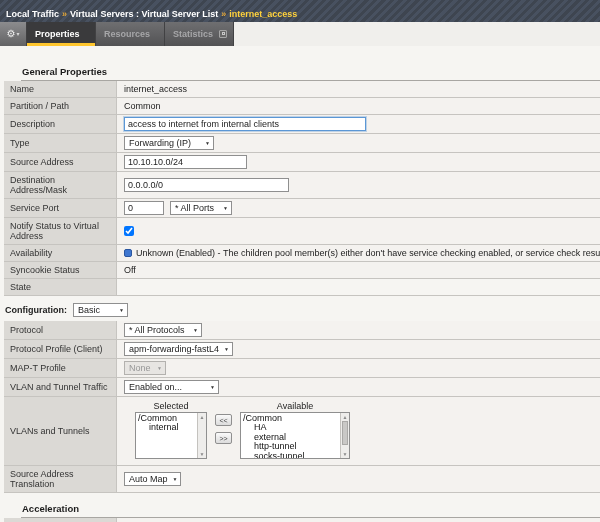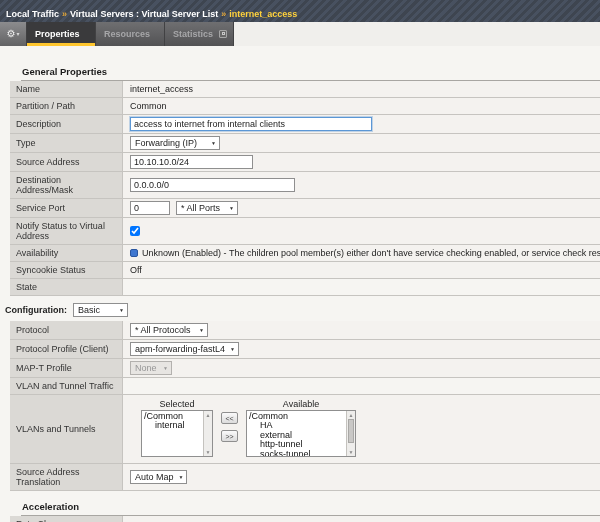--- a/index.html
+++ b/index.html
@@ -43,21 +43,21 @@
     margin-left:auto; margin-right:6px; position:relative; background:#686868; flex:none;
   }
   .popup i { position:absolute; right:1px; top:1px; width:3px; height:3px; border:1px solid #c9c9c9; display:block; }
   
   .content { padding-top:18px; }
   .shead {
     margin-left:21px; padding:2px 0 3px 1px;
     border-bottom:1px solid #a8a6a2;
     font-weight:bold; font-size:9.5px; color:#1c1c1c;
   }
-  .ftable { margin-left:10px; }
+  .ftable { margin-left:4px; }
   .frow { display:flex; align-items:stretch; border-bottom:1px solid #c6c4c0; }
   .fl {
     width:113px; flex:none; background:#dbd9d5; border-right:1px solid #c6c4c0;
     display:flex; align-items:center; padding:3px 4px 3px 6px; color:#333; min-height:16px;
   }
   .fv {
     flex:1; background:#f4f2ef; display:flex; align-items:center;
     padding:2px 0 2px 7px; overflow:hidden; white-space:nowrap; min-height:16px;
   }
   .ftext { color:#1c1c1c; }
@@ -258,20 +258,26 @@
         <div class="fv">
           <span class="sel disabled mw42">
             <span>None</span>
             <span class="sel-caret">▼</span>
           </span>
         </div>
       </div>
 
       <div class="frow">
         <div class="fl">VLAN and Tunnel Traffic</div>
+        <div class="fv">
+          <span class="sel mw95">
+            <span>Enabled on...</span>
+            <span class="sel-caret">▼</span>
+          </span>
+        </div>
       </div>
 
       <div class="frow">
         <div class="fl">VLANs and Tunnels</div>
         <div class="fv">
           <div class="dual">
             <div>
               <div class="col-h">Selected</div>
               <div class="listbox">
                 <div class="lb-items">

